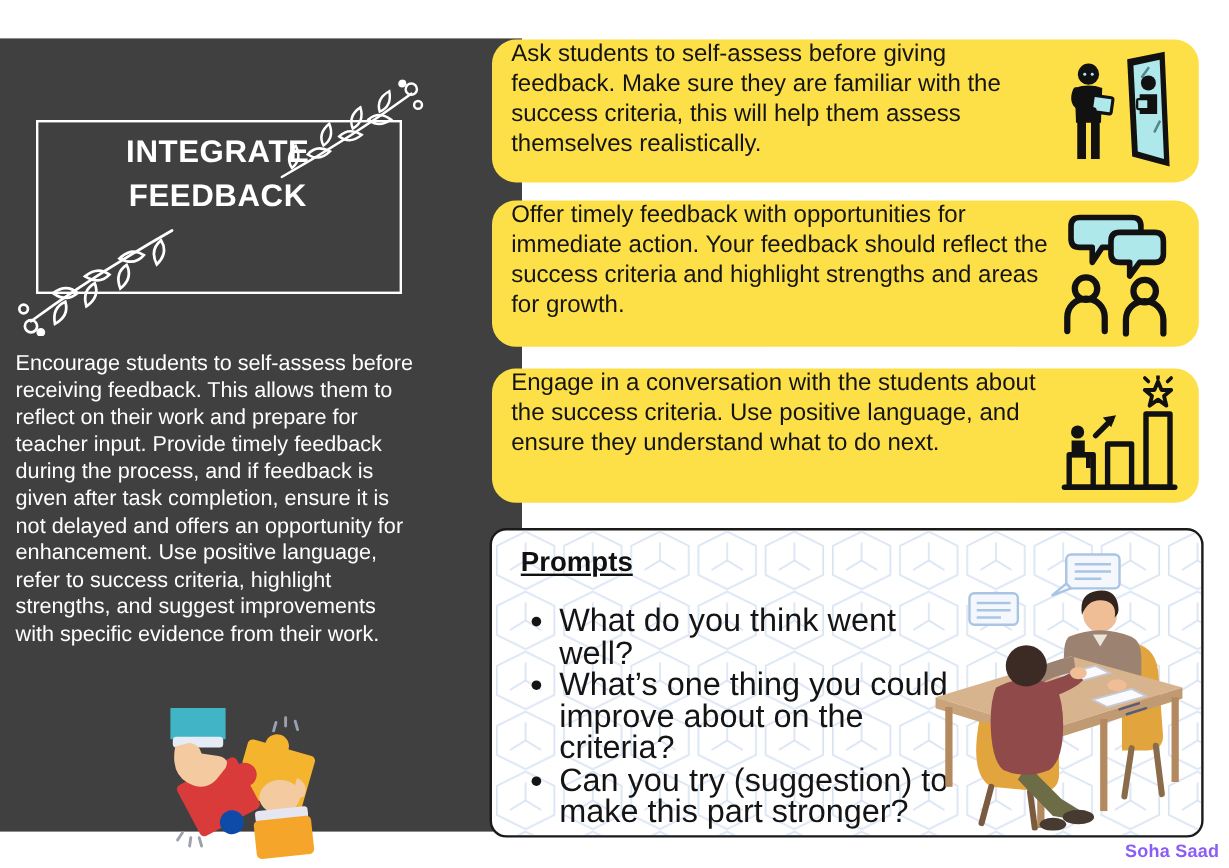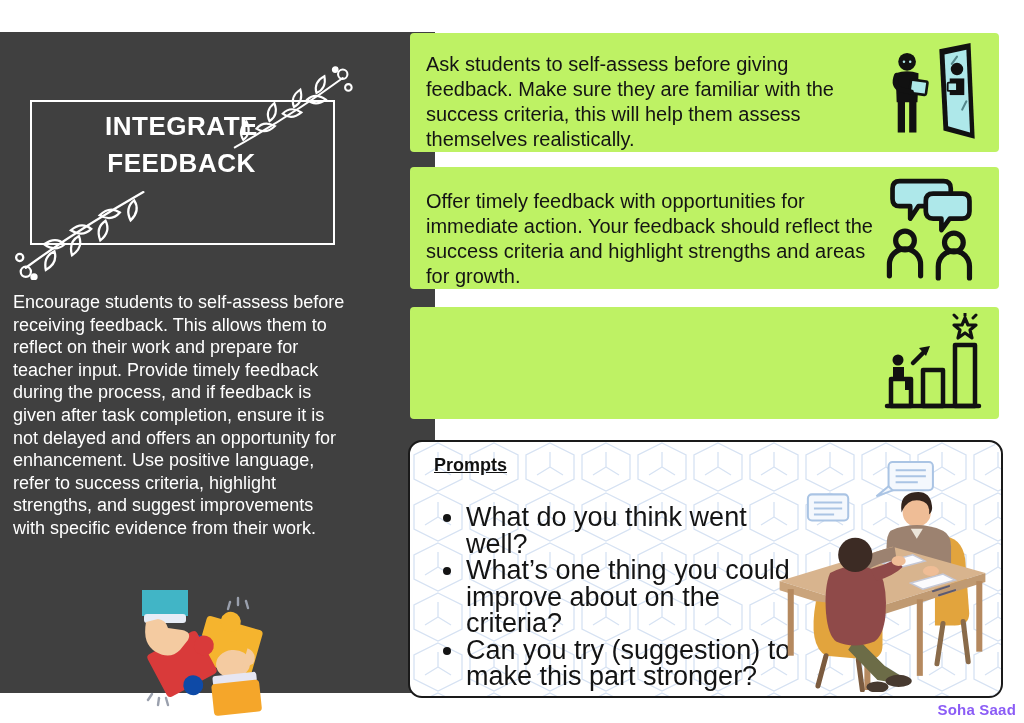--- a/index.html
+++ b/index.html
@@ -25,39 +25,39 @@
   .branch.top-right{left:232px;top:34px;width:122px;height:86px;}
   .branch.bottom-left{left:6px;top:156px;width:148px;height:92px;transform:rotate(180deg);}
   .panel-body{
     position:absolute;left:13px;top:259px;width:337px;
     color:#ffffff;font-size:18px;line-height:22.6px;text-align:left;
   }
   .puzzle{position:absolute;left:112px;top:556px;width:180px;height:130px;}
 
   
   .tip{
-    position:absolute;left:410px;width:589px;background:#bef264;
-    border-radius:4px;display:flex;align-items:flex-end;
+    position:absolute;left:410px;width:589px;background:#fde047;
+    border-radius:20px;display:flex;align-items:flex-start;
   }
   .tip-1{top:33px;height:119px;}
   .tip-2{top:167px;height:122px;}
   .tip-3{top:307px;height:112px;}
   .tip-text{
     margin-left:16px;width:452px;font-size:20px;line-height:25px;color:#141414;
   }
   .tip-icon{position:absolute;right:16px;top:50%;transform:translateY(-50%);}
 
   
   .prompts-box{
     position:absolute;left:408px;top:440px;width:591px;height:254px;
     background:#ffffff;border:2px solid #1a1a1a;border-radius:14px;overflow:hidden;
   }
   .pattern-bg{position:absolute;left:0;top:0;width:100%;height:100%;}
   .prompts-heading{
-    position:absolute;left:24px;top:13px;font-size:18px;font-weight:bold;
+    position:absolute;left:24px;top:13px;font-size:23px;font-weight:bold;
     text-decoration:underline;color:#111111;
   }
   .prompts-list{
     position:absolute;left:28px;top:62px;width:336px;margin:0;
     padding-left:28px;font-size:27px;line-height:26.5px;color:#141414;
   }
   .prompts-list li{margin:0;}
   .discussion{position:absolute;right:0px;top:8px;width:238px;height:242px;}
 
   .author{
@@ -183,20 +183,21 @@
     <g fill="none" stroke="#111111" stroke-width="5" stroke-linecap="round" stroke-linejoin="round">
       <circle cx="25" cy="62" r="9"></circle>
       <path d="M10 96 v-11 a15 15 0 0 1 30 0 v11"></path>
       <circle cx="72" cy="64" r="9"></circle>
       <path d="M57 98 v-11 a15 15 0 0 1 30 0 v11"></path>
     </g>
   </svg>
 </div>
 
 <div class="tip tip-3">
+  <div class="tip-text">Engage in a conversation with the students about the success criteria. Use positive language, and ensure they understand what to do next.</div>
   <svg class="tip-icon" width="100" height="100" viewBox="0 0 100 100">
     <g fill="none" stroke="#111111" stroke-width="4.5" stroke-linecap="round" stroke-linejoin="round">
       <line x1="4" y1="93" x2="96" y2="93"></line>
       <rect x="8" y="66" width="20" height="27"></rect>
       <rect x="40" y="57" width="20" height="36"></rect>
       <rect x="72" y="32" width="20" height="61"></rect>
       <path d="M30 50 L43 37"></path>
     </g>
     <polygon points="47,33 36,35 43,43" fill="#111111"></polygon>
     <path d="M82 5 L85 12 L93 12 L87 17 L89 25 L82 20 L75 25 L77 17 L71 12 L79 12 Z" fill="none" stroke="#111111" stroke-width="3.2" stroke-linejoin="round"></path>

